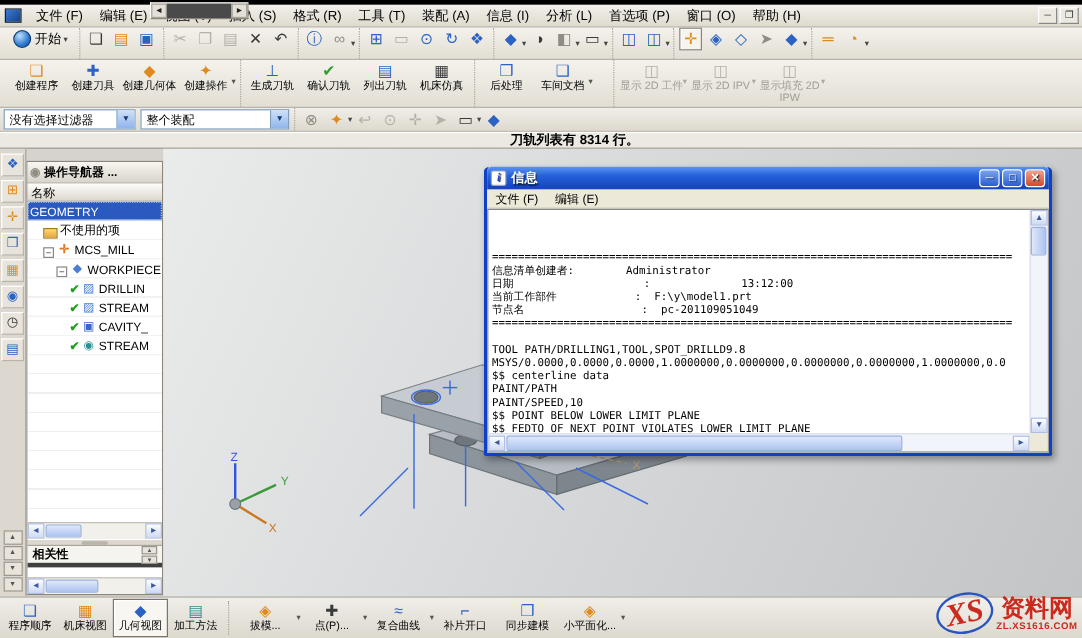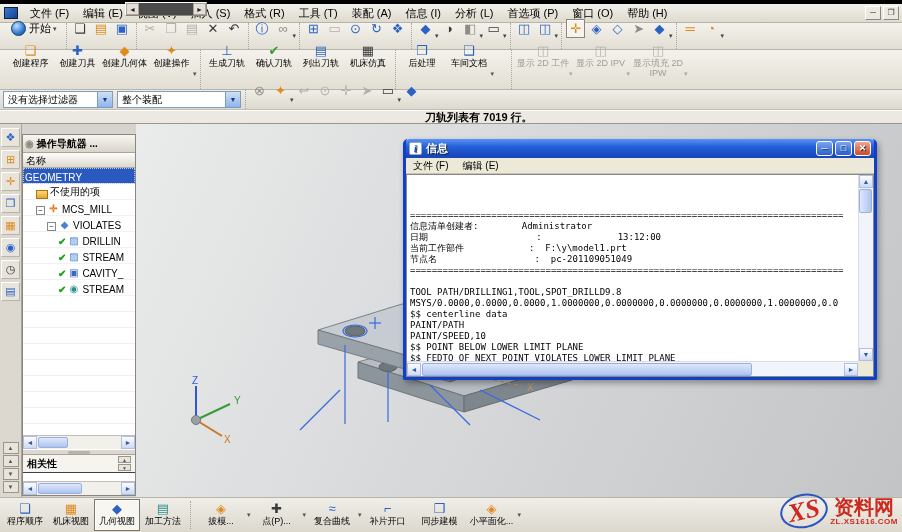--- a/index.html
+++ b/index.html
@@ -10,21 +10,21 @@
   .titlebar-strip{position:absolute;left:0;top:0;width:902px;height:4px;background:#000;}
   .menubar{position:absolute;left:0;top:4px;width:902px;height:19px;background:linear-gradient(#f2f0ea,#dedace);display:flex;align-items:center;padding-left:4px;border-bottom:1px solid #b8b4aa;}
   .menubar .app-icon{width:14px;height:12px;background:linear-gradient(135deg,#3a7bd5,#16418c);border:1px solid #123;margin-right:5px;}
   .menu-item{padding:2px 7px;white-space:nowrap;cursor:default;}
   .win-btns{margin-left:auto;display:flex;gap:2px;padding-right:3px;}
   .win-btn{width:16px;height:14px;border:1px solid #888;border-top-color:#fff;border-left-color:#fff;background:#ece9e0;font-size:8px;line-height:12px;text-align:center;color:#333;}
 
   .toolbar{position:absolute;left:0;width:902px;background:linear-gradient(#f4f2ec,#e2ded4);display:flex;align-items:center;border-bottom:1px solid #b8b4aa;}
   #toolbar1{top:23px;height:27px;padding-left:2px;}
   #toolbar2{top:50px;height:40px;padding-left:4px;}
-  .grp{display:flex;align-items:flex-end;border-left:1px dotted #aaa69c;padding:11px 3px;height:100%;}
+  .grp{display:flex;align-items:flex-start;border-left:1px dotted #aaa69c;padding:0 3px;height:100%;}
   .grp.first{border-left:none;}
   .ti{position:relative;width:19px;height:19px;margin:0 1px;font-size:13px;line-height:18px;text-align:center;border:1px solid transparent;}
   .ti.active{border:1px solid #8a867c;background:#f6f4ee;box-shadow:inset 1px 1px 0 #fff;}
   .ti.disabled{color:#b4b1a8 !important;}
   .dd{font-size:7px;color:#444;margin-left:-1px;align-self:center;}
   .c1{color:#2b62c4;} .c2{color:#e08a1e;} .c3{color:#8f8c84;} .c4{color:#3a3a3a;} .c5{color:#2f9e2f;} .c7{color:#2e8f8f;}
   .start-btn{display:flex;align-items:center;gap:3px;padding:1px 5px;border:1px solid transparent;}
   .globe{width:15px;height:15px;border-radius:50%;background:radial-gradient(circle at 35% 30%,#bfe0ff,#2e7bd0 60%,#174a8c);border:1px solid #0f3a70;}
 
   .big-btn{width:47px;height:36px;display:flex;flex-direction:column;align-items:center;justify-content:flex-start;font-size:9px;line-height:10px;text-align:center;border:1px solid transparent;padding-top:1px;}
@@ -64,21 +64,21 @@
   .ic-mcs::before{content:"✛";color:#e07820;font-weight:bold;}
   .ic-workpiece::before{content:"◆";color:#4a7fd4;}
   .ic-op-drill::before{content:"▨";color:#4a7fd4;}
   .ic-op-cavity::before{content:"▣";color:#3a66c8;}
   .ic-op-stream::before{content:"◉";color:#2e8f8f;}
   .hscroll{height:14px;background:#f2f0ea;border-top:1px solid #c2beb4;display:flex;align-items:center;}
   .sb-btn{width:14px;height:13px;background:linear-gradient(#fdfdff,#cdd9f4);border:1px solid #aebfe4;color:#3a5a9a;font-size:7px;line-height:11px;text-align:center;flex:none;}
   .sb-thumb{height:11px;background:linear-gradient(#dfe8fa,#adc3ef);border:1px solid #98b0e0;border-radius:2px;margin:0 1px;}
   .splitter{height:6px;background:#dcd8d0;border-top:1px solid #fff;border-bottom:1px solid #a8a49a;display:flex;justify-content:center;align-items:center;}
   .splitter i{width:22px;height:3px;background:#b8b4aa;border-radius:2px;}
-  .dep-head{height:18px;display:flex;align-items:center;font-weight:bold;font-size:10px;padding:0 4px;background:#f6f4ee;border-bottom:1px solid #404040;}
+  .dep-head{height:18px;display:flex;align-items:center;font-weight:bold;font-size:10px;padding:0 4px;background:#f6f4ee;border-bottom:4px solid #404040;}
   .dep-arrows{margin-left:auto;display:flex;flex-direction:column;gap:1px;}
   .dep-arrows .rsb{width:13px;height:7px;font-size:5px;line-height:6px;}
   .dep-body{height:8px;background:#fff;}
 
   .viewport{position:absolute;left:136px;top:0;right:0;bottom:0;background:linear-gradient(115deg,#eaebeb 0%,#d8d9da 45%,#c2c4c6 100%);overflow:hidden;}
   .minidock{position:absolute;left:125px;top:2px;width:82px;height:14px;background:#d4d0c8;border:1px solid #fff;border-right-color:#8a867c;border-bottom-color:#8a867c;display:flex;align-items:center;z-index:5;}
   .minidock .ma{width:13px;height:12px;font-size:7px;line-height:11px;text-align:center;color:#222;background:#e4e0d8;border:1px solid #a8a49a;}
   .minidock .mdark{flex:1;height:12px;background:#4a4a4a;}
 
   
@@ -293,21 +293,21 @@
       <span class="ti c3 disabled">⊙</span>
       <span class="ti c3 disabled">✛</span>
       <span class="ti c3 disabled">➤</span>
       <span class="ti c4">▭</span>
       <span class="dd">▾</span>
       <span class="ti c1">◆</span>
     </div>
 </div>
 
 <div class="cuebar">
-  <span>刀轨列表有 7019 行。</span>
+  <span>刀轨列表有 8314 行。</span>
 </div>
 
 <div id="main">
 
   <div class="resourcebar">
     <div style="display:flex;flex-direction:column;">
 
     <span class="rtab c1">❖</span>
         <span class="rtab c2">⊞</span>
         <span class="rtab c2">✛</span>
@@ -349,21 +349,21 @@
           <span class="expander">−</span>
 
           <span class="tic ic-mcs"></span>
           <span>MCS_MILL</span>
         </div>
 
         <div class="trow" style="padding-left: 24px;">
           <span class="expander">−</span>
 
           <span class="tic ic-workpiece"></span>
-          <span>VIOLATES</span>
+          <span>WORKPIECE</span>
         </div>
 
         <div class="trow" style="padding-left: 35px;">
 
           <span class="check">✔</span>
           <span class="tic ic-op-drill"></span>
           <span>DRILLIN</span>
         </div>
 
         <div class="trow" style="padding-left: 35px;">

